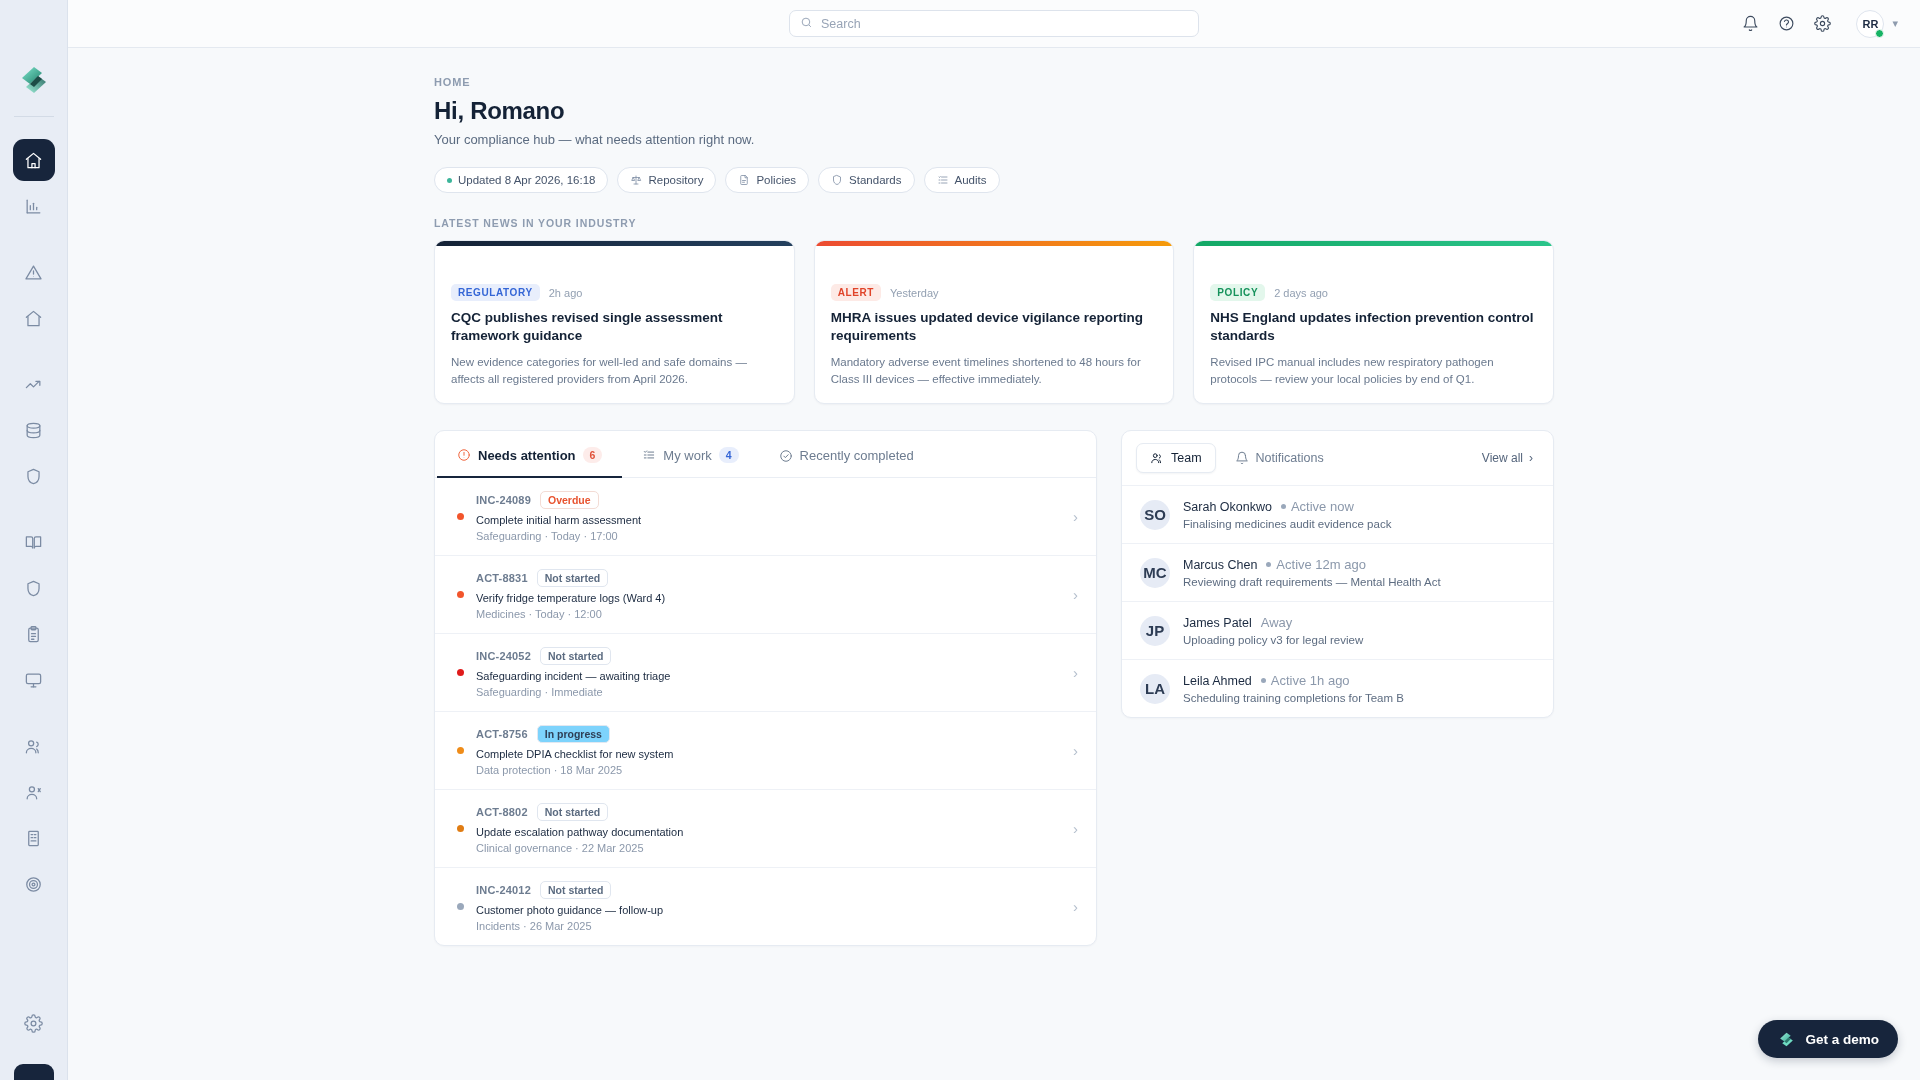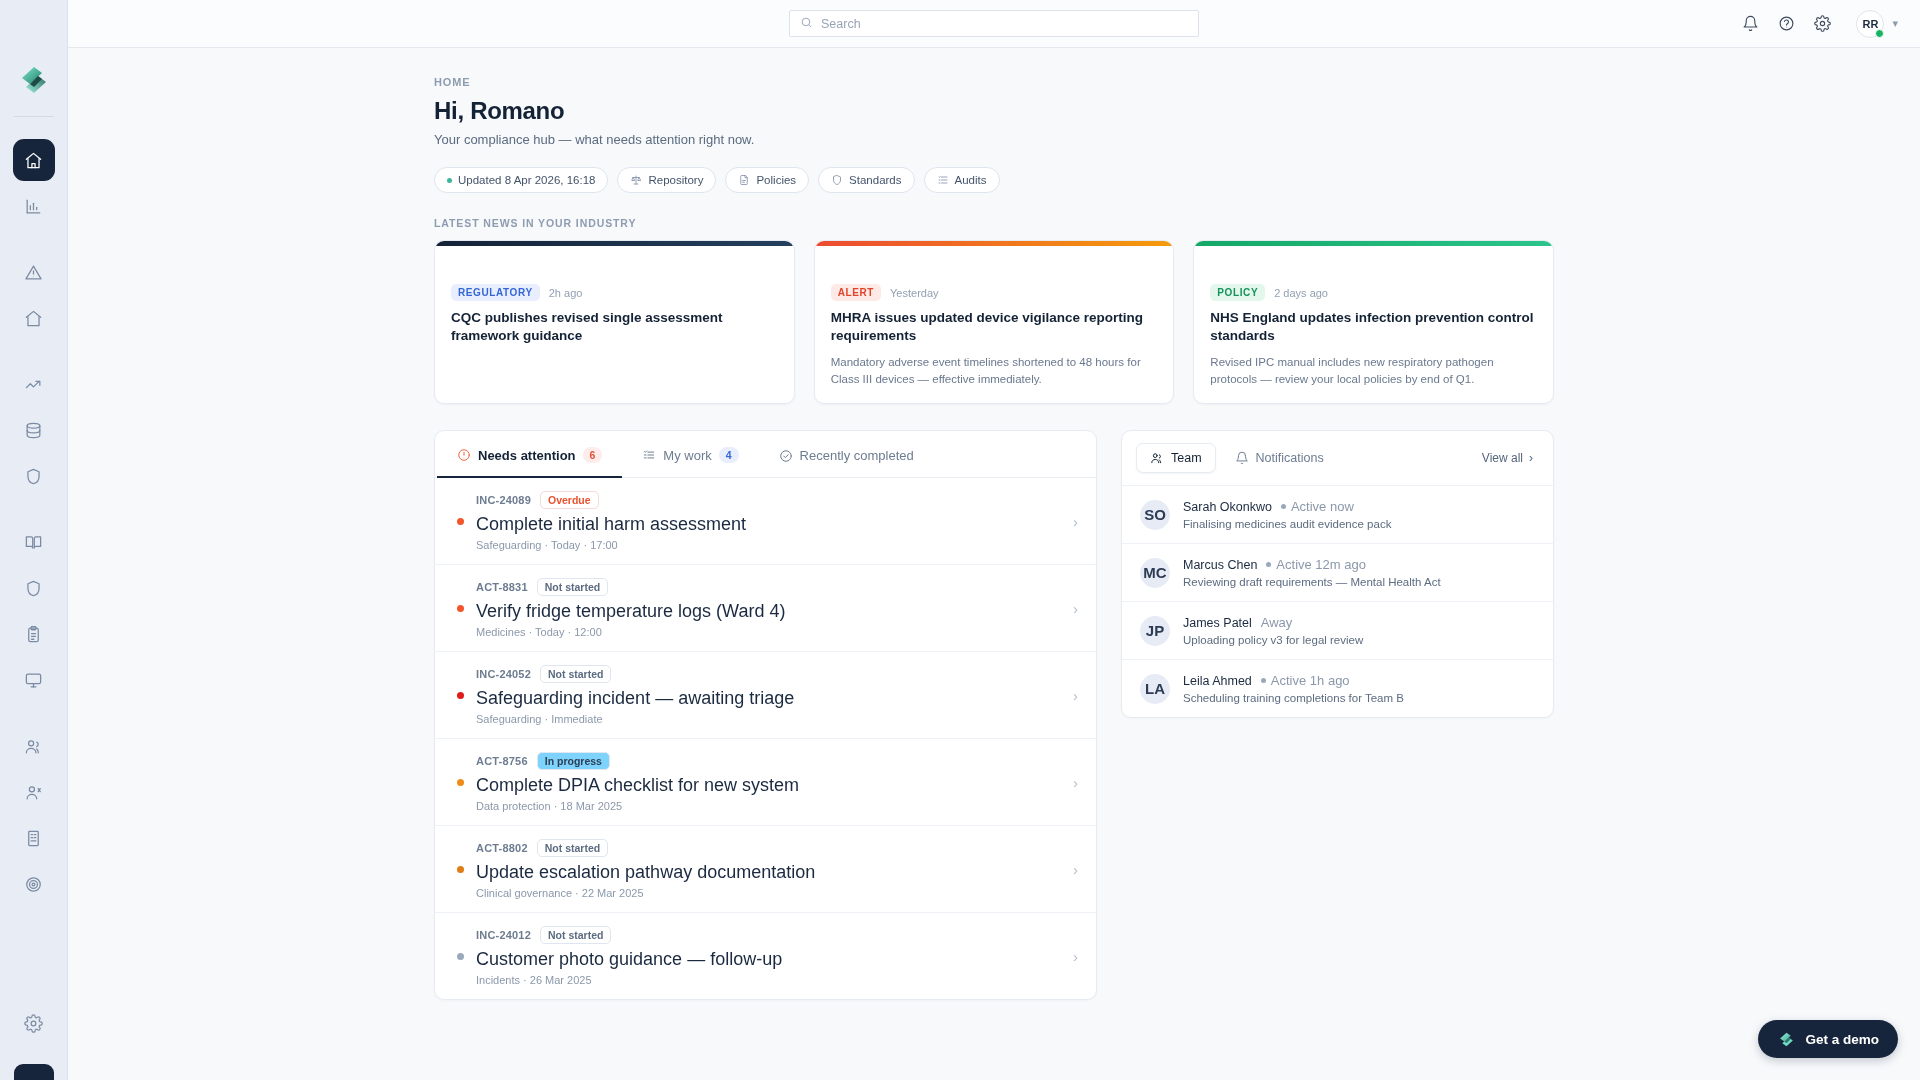--- a/index.html
+++ b/index.html
@@ -41,21 +41,21 @@
 
   
   .topbar {
     height: 48px; flex: 0 0 48px;
     background: #fbfcfd; border-bottom: 1px solid #e4e9f0;
     display: flex; align-items: center; position: relative;
   }
   .search-wrap {
     position: absolute; left: 50%; transform: translateX(-50%);
     width: 410px; height: 27px;
-    background: #ffffff; border: 1px solid #dde3ec; border-radius: 2px;
+    background: #ffffff; border: 1px solid #dde3ec; border-radius: 7px;
     display: flex; align-items: center; padding: 0 10px; gap: 8px;
   }
   .search-wrap svg { width: 13px; height: 13px; stroke: #97a3b6; fill: none; stroke-width: 1.8; }
   .search-wrap input {
     border: 0; outline: 0; width: 100%; font-size: 12.5px;
     color: #3c4a5e; font-family: "Liberation Sans", sans-serif; background: transparent;
   }
   .search-wrap input::placeholder { color: #98a4b6; }
   .topbar-right { margin-left: auto; display: flex; align-items: center; gap: 19px; padding-right: 22px; }
   .tb-icon { color: #3c4a5e; cursor: pointer; display: flex; }
@@ -138,21 +138,21 @@
     position: relative;
   }
   .task:last-child { border-bottom: 0; }
   .task-dot { width: 7px; height: 7px; border-radius: 50%; flex: 0 0 7px; }
   .task-main { flex: 1; min-width: 0; }
   .task-head { display: flex; align-items: center; gap: 9px; }
   .task-id { font-size: 11px; font-weight: bold; color: #6d7c90; letter-spacing: 0.2px; }
   .task-status { font-size: 10.5px; font-weight: bold; border: 1px solid #e0e6ef; border-radius: 5px; padding: 2px 7px; color: #5b6b80; }
   .status-overdue { color: #e8532f; border-color: #f3dcd5; }
   .status-progress { background: #7dd3fc; border-color: #e2e8f1; color: #2e3e55; }
-  .task-title { font-size: 18px; color: #1b2a40; margin-top: 5px; }
+  .task-title { font-size: 11px; color: #1b2a40; margin-top: 5px; }
   .task-sub { font-size: 11px; color: #8b98ab; margin-top: 4px; }
   .chev { color: #b4bfcd; font-size: 15px; }
 
   
   .team-head { display: flex; align-items: center; padding: 12px 14px; border-bottom: 1px solid #eef1f6; gap: 6px; }
   .team-tab {
     display: flex; align-items: center; gap: 7px; font-size: 12.5px;
     padding: 7px 13px; border-radius: 7px; color: #6d7c90; cursor: pointer;
   }
   .team-tab.active { background: #ffffff; border: 1px solid #e6ebf2; color: #142236; box-shadow: 0 1px 2px rgba(20,34,54,.05); }
@@ -420,20 +420,21 @@
         <div class="section-label">LATEST NEWS IN YOUR INDUSTRY</div>
         <div class="news-row" id="news-row">
             <div class="news-card">
               <div class="news-bar" style="background:linear-gradient(90deg,#142236,#24405e)"></div>
               <div class="news-body">
                 <div class="news-meta">
                   <span class="news-tag" style="background:#e8eefc;color:#3566d6">REGULATORY</span>
                   <span class="news-time">2h ago</span>
                 </div>
                 <div class="news-title">CQC publishes revised single assessment framework guidance</div>
+                <div class="news-desc">New evidence categories for well-led and safe domains — affects all registered providers from April 2026.</div>
               </div>
             </div>
             <div class="news-card">
               <div class="news-bar" style="background:linear-gradient(90deg,#ec4b32,#f59b0b)"></div>
               <div class="news-body">
                 <div class="news-meta">
                   <span class="news-tag" style="background:#fdeae6;color:#e0442a">ALERT</span>
                   <span class="news-time">Yesterday</span>
                 </div>
                 <div class="news-title">MHRA issues updated device vigilance reporting requirements</div>

